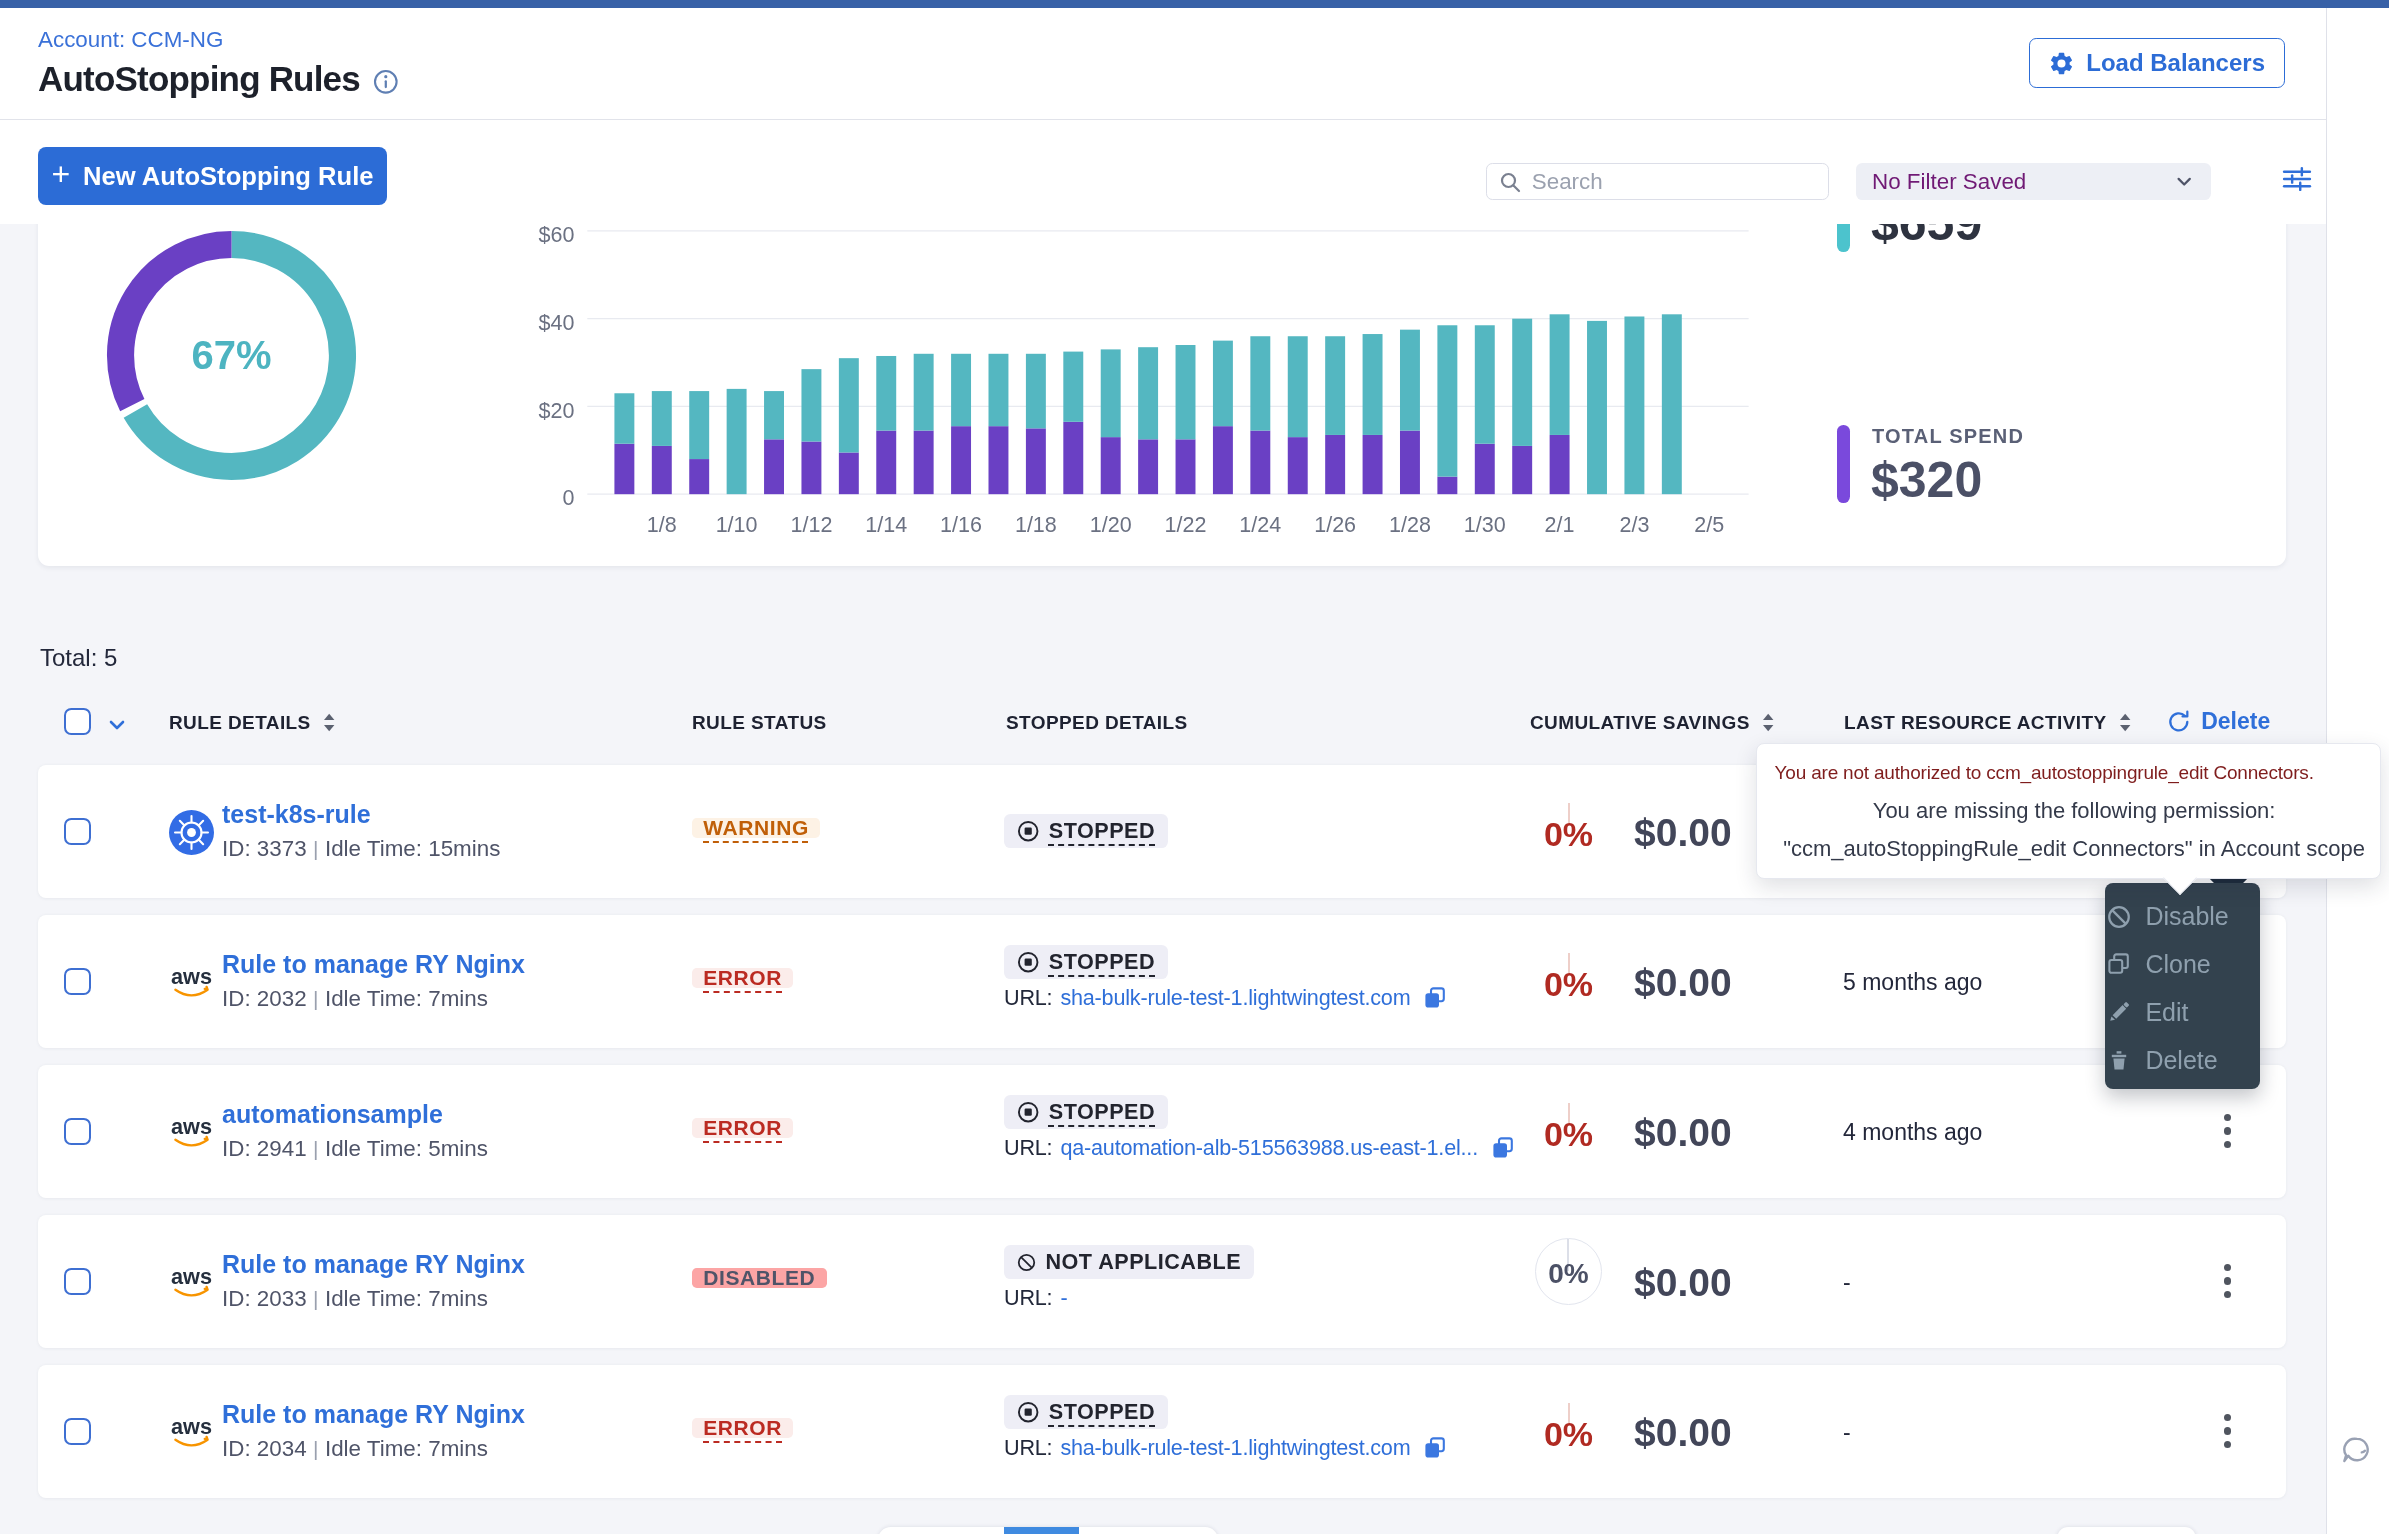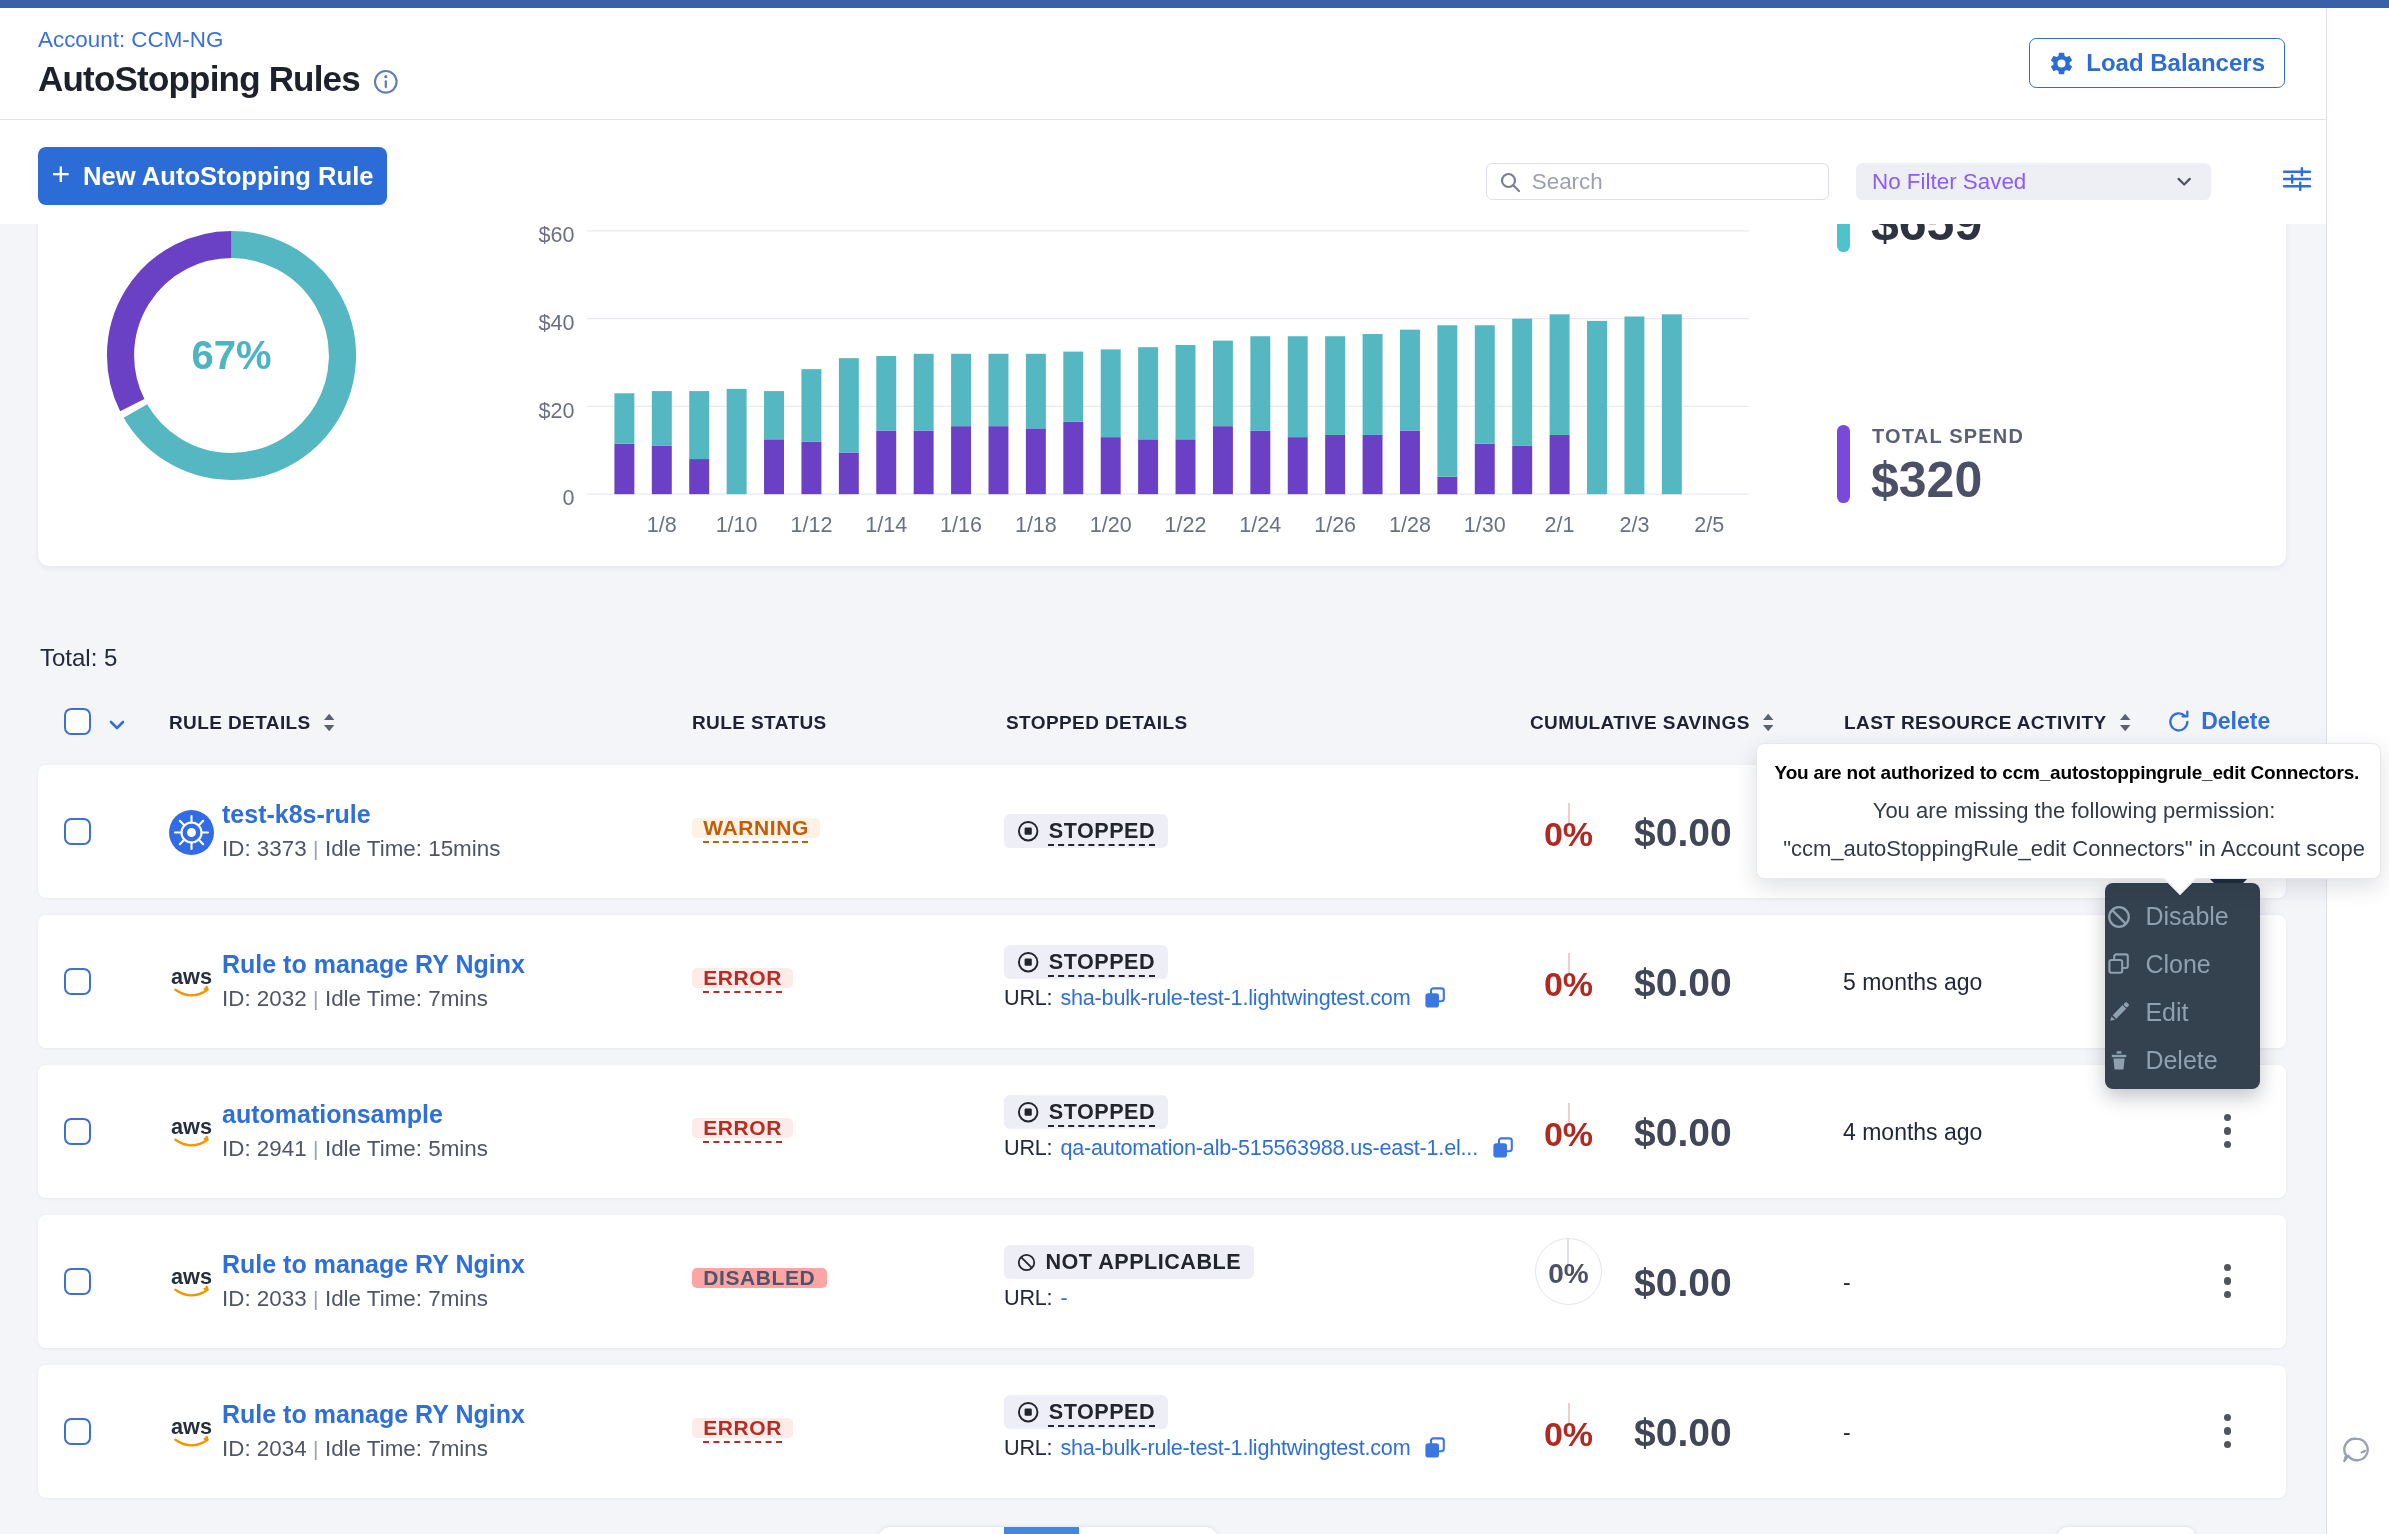--- a/index.html
+++ b/index.html
@@ -30,21 +30,21 @@
     border-radius:8px; background:#2c6cd6; color:#fff; font-size:25.6px; font-weight:bold;
     font-family:"Liberation Sans", sans-serif; display:flex; align-items:center; justify-content:center; gap:12.8px; cursor:pointer; }
   #new-rule-btn .plus { font-size:32px; font-weight:normal; margin-top:-3.2px; }
   #search-box { position:absolute; left:1486px; top:42px; width:343px; height:37px;
     border:1.6px solid #dcdee8; border-radius:6.4px; background:#fff; display:flex; align-items:center; padding:0 11.2px; gap:9.6px; }
   #search-input { border:none; outline:none; font-size:22.4px; color:#1d212b; width:100%;
     font-family:"Liberation Sans", sans-serif; }
   #search-input::placeholder { color:#9ba1af; }
   #filter-select { position:absolute; left:1856px; top:42px; width:355px; height:37px;
     background:#edeff5; border-radius:6.4px; display:flex; align-items:center; padding:8px 16px;
-    font-size:22.4px; color:#8b5cf6; cursor:pointer; }
+    font-size:22.4px; color:#701a75; cursor:pointer; }
   #filter-select .grow { flex:1; }
   #filter-sliders { position:absolute; left:2276px; top:37px; width:42px; height:42px; cursor:pointer; }
 
   
   #content { position:absolute; left:0; top:216px; width:2326px; height:1311px;
     background:#f4f5f9; overflow:hidden; }
 
   
   #chart-card { position:absolute; left:38px; top:-57px; width:2248px; height:399px;
     background:#fff; border-radius:11.2px; box-shadow:0 1.6px 4.8px rgba(35,45,75,.07); }
@@ -110,21 +110,21 @@
   #pagination { position:absolute; left:878px; top:1303px; width:340px; height:38px;
     background:#fff; border-radius:12.8px 12.8px 0 0; box-shadow:0 0.8px 4px rgba(35,45,75,.12); }
   #pagination .active { position:absolute; left:126px; top:0; width:75px; height:38px; background:#3f8ae0; }
   #help-blob { position:absolute; left:2057px; top:1303px; width:139px; height:32px;
     background:#fff; border-radius:11.2px 11.2px 0 0; box-shadow:0 0.8px 4px rgba(35,45,75,.12); }
 
   
   #perm-tooltip { position:absolute; left:1756px; top:743px; width:625px; height:136px;
     background:#fff; border:0.8px solid #e6e8ef; border-radius:8px;
     box-shadow:0 8px 22.4px rgba(25,35,60,.14); z-index:30; padding:9.6px 6.4px 0 17.6px; overflow:hidden; }
-  #perm-tooltip .l1 { font-size:19px; font-weight:bold; color:#000000; line-height:38px; white-space:nowrap; letter-spacing:-0.2px; }
+  #perm-tooltip .l1 { font-size:19px; font-weight:normal; color:#7f1d1d; line-height:38px; white-space:nowrap; letter-spacing:-0.2px; }
   #perm-tooltip .l2, #perm-tooltip .l3 { font-size:22px; color:#343a4a; line-height:38px; white-space:nowrap;text-align:center; }
   #tooltip-caret { position:absolute; left:2168px; top:866px; width:24px; height:24px; background:#fff;
     transform:rotate(45deg); border-right:0.8px solid #e6e8ef; border-bottom:0.8px solid #e6e8ef; z-index:31; }
 
   #ctx-menu { position:absolute; left:2105px; top:883px; width:155px; height:206px;
     background:#33424e; border-radius:8px; z-index:20; box-shadow:0 8px 19px rgba(15,25,40,.25); }
   #menu-caret { position:absolute; left:2215px; top:865px; width:27px; height:27px; background:#1f2d3d;
     transform:rotate(45deg); z-index:19; }
   .menu-item { position:absolute; left:0; width:100%; height:48px; display:flex; align-items:center;
     gap:14.4px; padding-left:2px; color:#8fa0ae; font-size:25px; cursor:pointer; }

